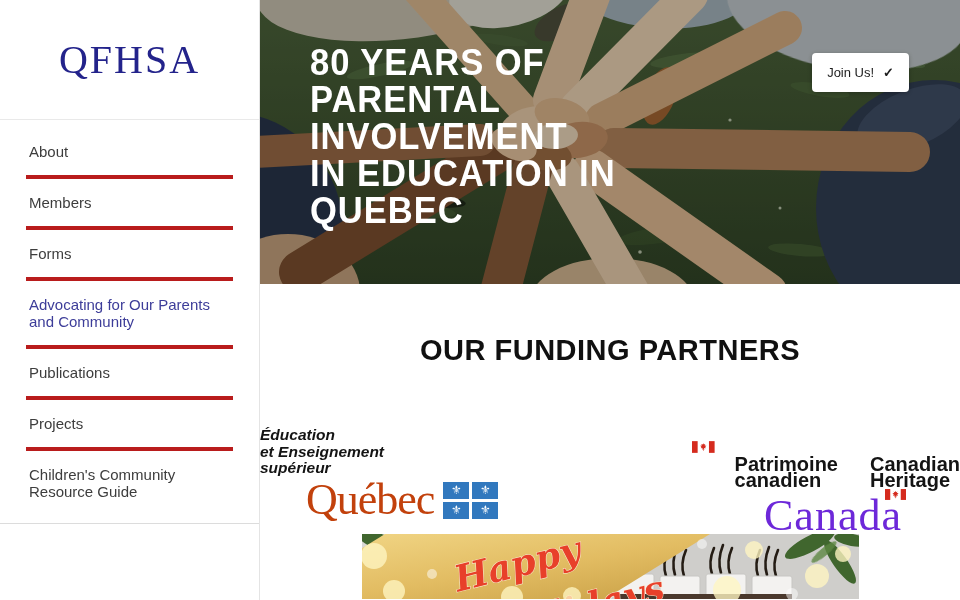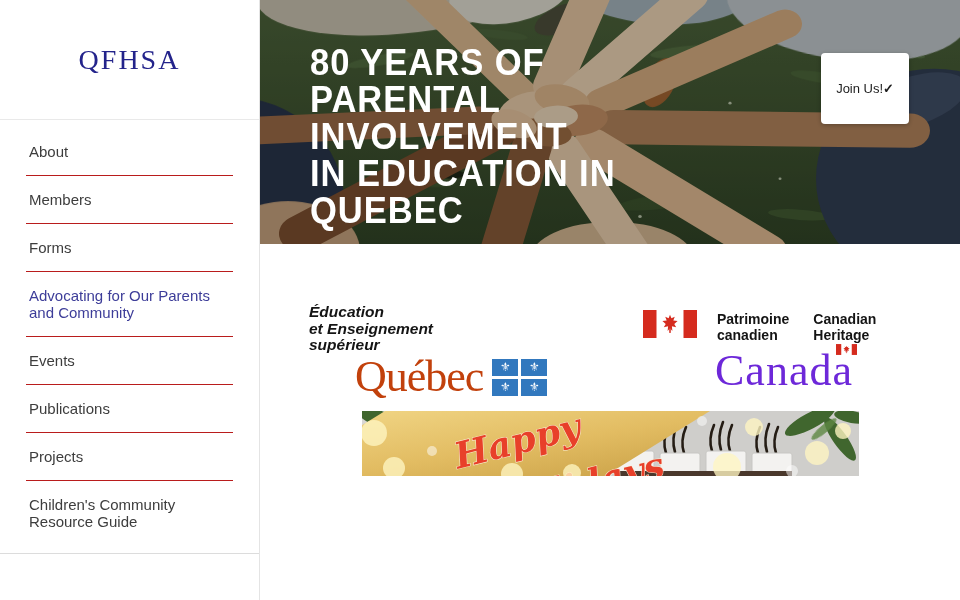--- a/index.html
+++ b/index.html
@@ -5,65 +5,65 @@
   * { margin:0; padding:0; box-sizing:border-box; }
   html,body { width:960px; height:600px; overflow:hidden; background:#fff;
               font-family:"Liberation Sans", sans-serif; }
   .page { display:flex; width:960px; height:600px; }
 
   
   .sidebar { width:260px; min-width:260px; background:#fff;
              border-right:1px solid #e4e4e4; }
   .logo-area { height:120px; display:flex; align-items:center; justify-content:center;
                border-bottom:1px solid #e9e9e9; cursor:pointer; }
-  .logo-text { font-family:"Liberation Serif", serif; font-size:28px; color:#23238b;
+  .logo-text { font-family:"Liberation Serif", serif; font-size:40px; color:#23238b;
                letter-spacing:2px; }
   .nav { padding:8px 0; border-bottom:1px solid #dcdcdc; }
   .nav-item { margin:0 26px; padding:15px 3px; font-size:15px; color:#3d3d3d;
-              line-height:17px; border-bottom:1px solid #b91c1c; cursor:pointer; }
+              line-height:17px; border-bottom:4px solid #b91c1c; cursor:pointer; }
   .nav-item:last-child { border-bottom:none; }
   .nav-item.active { color:#3d3d99; }
 
   
   .main { flex:1; display:flex; flex-direction:column; background:#fff; }
 
-  .hero { position:relative; height:244px; overflow:hidden; background:#a21caf; }
+  .hero { position:relative; height:284px; overflow:hidden; background:#a21caf; }
   .hero svg.scene { position:absolute; left:0; top:0; width:100%; height:100%; display:block; }
   .hero-title { position:absolute; left:50px; top:44px; color:#ffffff;
                 font-size:36px; font-weight:700; line-height:37px; letter-spacing:1px;
                 transform:scaleX(.96); transform-origin:left top; }
   .join-btn { position:absolute; top:53px; right:51px; background:#fff; color:#1d1d1d;
-              border:none; border-radius:4px; padding:28px 15px; font-size:13px;
+              border:none; border-radius:4px; padding:12px 15px; font-size:13px;
               font-family:"Liberation Sans", sans-serif; cursor:pointer;
-              box-shadow:0 1px 4px rgba(0,0,0,.28); display:flex; align-items:center; gap:0; }
+              box-shadow:0 1px 4px rgba(0,0,0,.28); display:flex; align-items:center; gap:9px; }
   .join-check { font-weight:700; }
 
   .partners-heading { text-align:center; margin-top:50px; font-size:29px; font-weight:700;
                       color:#101010; letter-spacing:.5px; }
 
-  .logos-row { display:flex; justify-content:center; align-items:flex-start;
+  .logos-row { display:flex; justify-content:space-between; align-items:flex-start;
                gap:58px; margin-top:60px; height:98px; }
 
   
   .qc-logo { width:276px; }
   .qc-text { font-style:italic; font-weight:700; font-size:15.5px; line-height:16.5px;
              color:#141414; }
   .qc-bottom { display:flex; align-items:flex-end; margin-left:46px; margin-top:1px; }
   .qc-wordmark { font-family:"Liberation Serif", serif; font-size:44px; line-height:44px;
                  color:#c2410c; letter-spacing:-1px; }
   .qc-flag { display:grid; grid-template-columns:26px 26px; grid-template-rows:17px 17px;
              gap:3px; margin-left:9px; margin-bottom:3px; }
   .qc-flag .sq { background:#3178be; color:#fff; display:flex; align-items:center;
                  justify-content:center; font-size:12px; line-height:1; }
 
   
   .ch-logo { width:268px; padding-top:6px; }
   .ch-top { display:flex; align-items:flex-start; gap:20px; }
-  .ch-names { display:flex; gap:24px; font-weight:700; font-size:14px; line-height:16px;
-              color:#141414; padding-top:1px; }
+  .ch-names { display:flex; gap:32px; font-weight:700; font-size:20px; line-height:16px;
+              color:#141414; padding-top:1px;margin-top:22px; }
   .ch-wordmark { position:relative; display:inline-block; margin-left:72px; margin-top:8px;
                  font-family:"Liberation Serif", serif; font-size:44px; line-height:40px;
                  color:#6d28d9; letter-spacing:1px; }
   .ch-wordmark svg { position:absolute; right:-4px; top:-7px; }
 
   
   .banner { width:497px; height:65px; margin:9px auto 0; position:relative; overflow:hidden; }
   .banner svg { display:block; }
 </style>
 </head>
@@ -73,21 +73,20 @@
 
   <aside class="sidebar">
     <div class="logo-area">
       <span class="logo-text">QFHSA</span>
     </div>
     <nav class="nav">
       <div class="nav-item">About</div>
       <div class="nav-item">Members</div>
       <div class="nav-item">Forms</div>
       <div class="nav-item active">Advocating for Our Parents and Community</div>
-      <div class="nav-item">Events</div>
       <div class="nav-item">Publications</div>
       <div class="nav-item">Projects</div>
       <div class="nav-item">Children's Community Resource Guide</div>
     </nav>
   </aside>
 
   <main class="main">
 
     <section class="hero">
       <svg class="scene" viewBox="0 0 700 284" preserveAspectRatio="none" aria-hidden="true">
@@ -166,20 +165,21 @@
         <div>IN EDUCATION IN</div>
         <div>QUEBEC</div>
       </h1>
 
       <button class="join-btn">
         <span>Join Us!</span>
         <span class="join-check">✓</span>
       </button>
     </section>
 
+    <h2 class="partners-heading">OUR FUNDING PARTNERS</h2>
 
     <div class="logos-row">
 
       <div class="qc-logo">
         <div class="qc-text">
           <div>Éducation</div>
           <div>et Enseignement</div>
           <div>supérieur</div>
         </div>
         <div class="qc-bottom">

